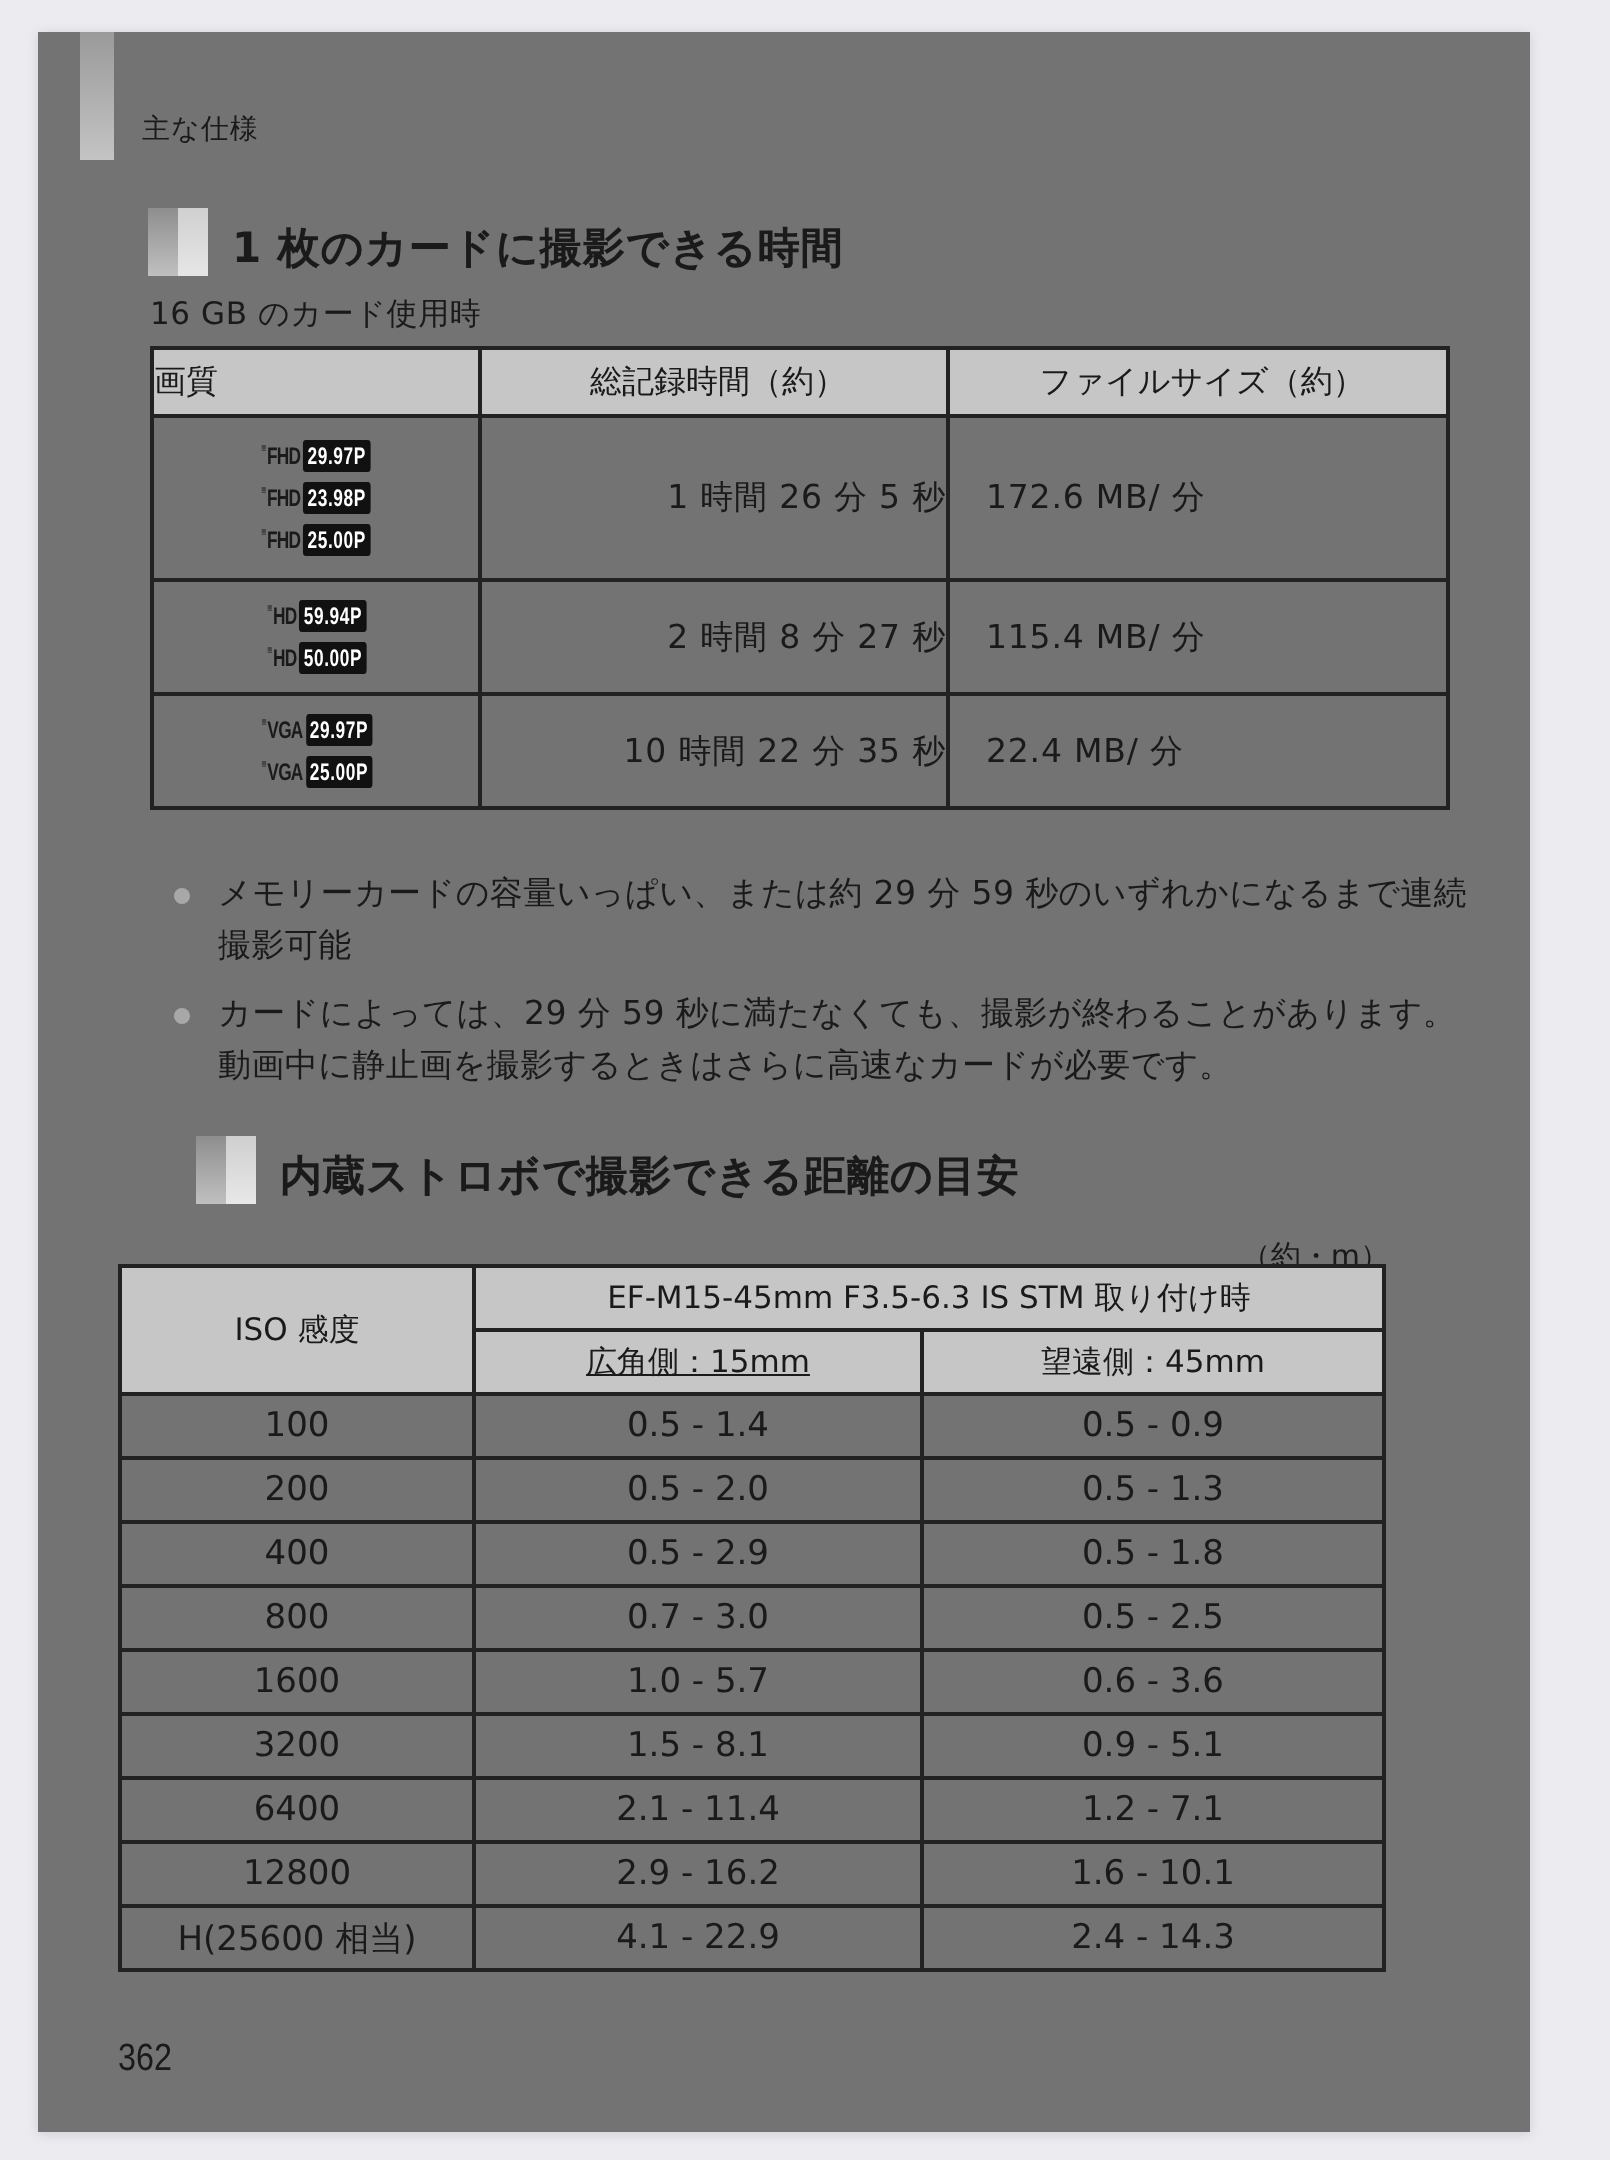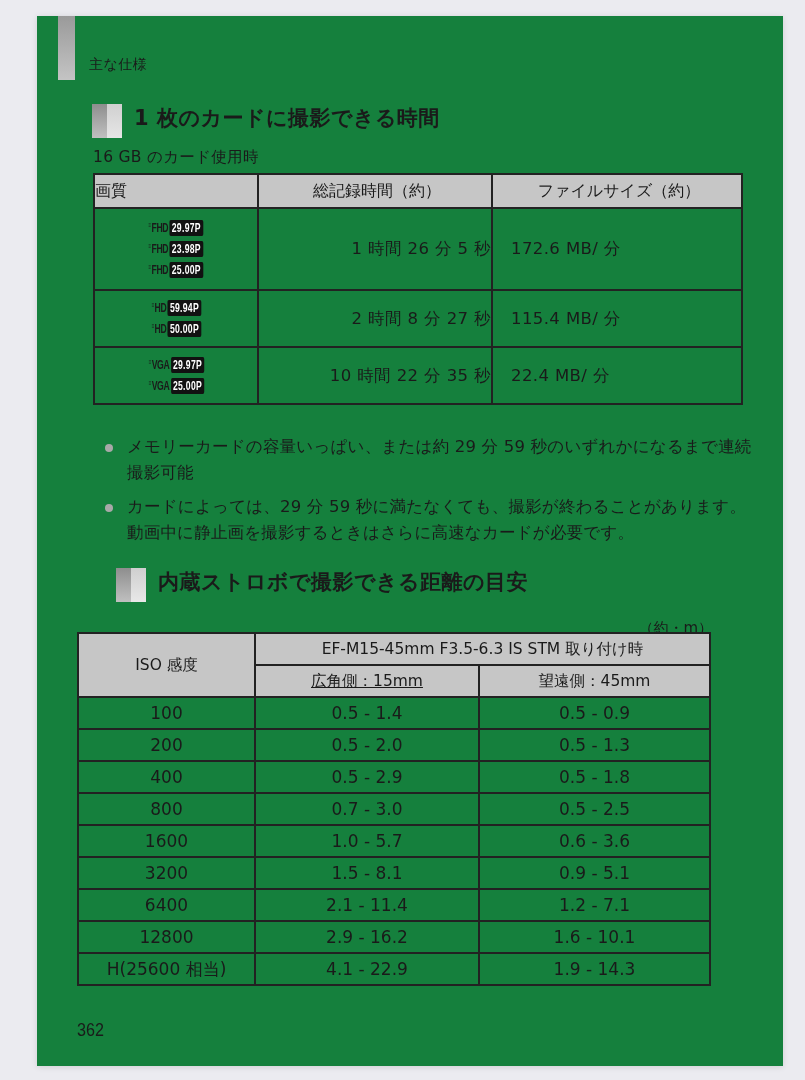--- a/index.html
+++ b/index.html
@@ -6,40 +6,40 @@
   body {
     width: 805px; height: 1080px;
     background: #ebebf0;
     position: relative;
     overflow: hidden;
     font-family: "DejaVu Sans", "Liberation Sans", sans-serif;
     color: #1a1a1a;
   }
   .page {
     position: absolute;
-    left: 37px; top: 16px;
+    left: 19px; top: 16px;
     width: 746px; height: 1050px;
-    background: #15803d;
+    background: #737373;
     box-shadow: 0 1px 6px rgba(0,0,0,0.12);
   }
   .section-tab {
     position: absolute;
     left: 21px; top: 0;
     width: 17px; height: 64px;
     background: linear-gradient(#9a9a9a, #c4c4c4);
   }
   .section-label {
     position: absolute;
     left: 52px; top: 40px;
     font-size: 14px;
     letter-spacing: 0.5px;
   }
   .heading {
     position: absolute;
-    display: flex; align-items: flex-start;
+    display: flex; align-items: flex-end;
   }
   .heading .marker {
     display: flex; width: 30px; height: 34px; margin-right: 12px;
   }
   .heading .marker .m1 { width: 15px; height: 100%; background: linear-gradient(#8e8e8e, #c0c0c0); }
   .heading .marker .m2 { width: 15px; height: 100%; background: linear-gradient(#d0d0d0, #e6e6e6); }
   .heading .marker.single .m1 { width: 15px; }
   .heading .marker.single .m2 { width: 15px; background: linear-gradient(#cfcfcf, #e8e8e8); }
   .heading .text { font-size: 21px; font-weight: bold; letter-spacing: 0.5px; }
   .h1 { left: 55px; top: 88px; }
@@ -237,19 +237,19 @@
           <td>1.2 - 7.1</td>
         </tr>
       <tr>
           <td>12800</td>
           <td>2.9 - 16.2</td>
           <td>1.6 - 10.1</td>
         </tr>
       <tr>
           <td>H(25600 相当)</td>
           <td>4.1 - 22.9</td>
-          <td>1.9 - 14.3</td>
+          <td>2.4 - 14.3</td>
         </tr>
     </tbody>
   </table>
 
   <div class="page-number">362</div>
 </div>
 
 </body></html>

